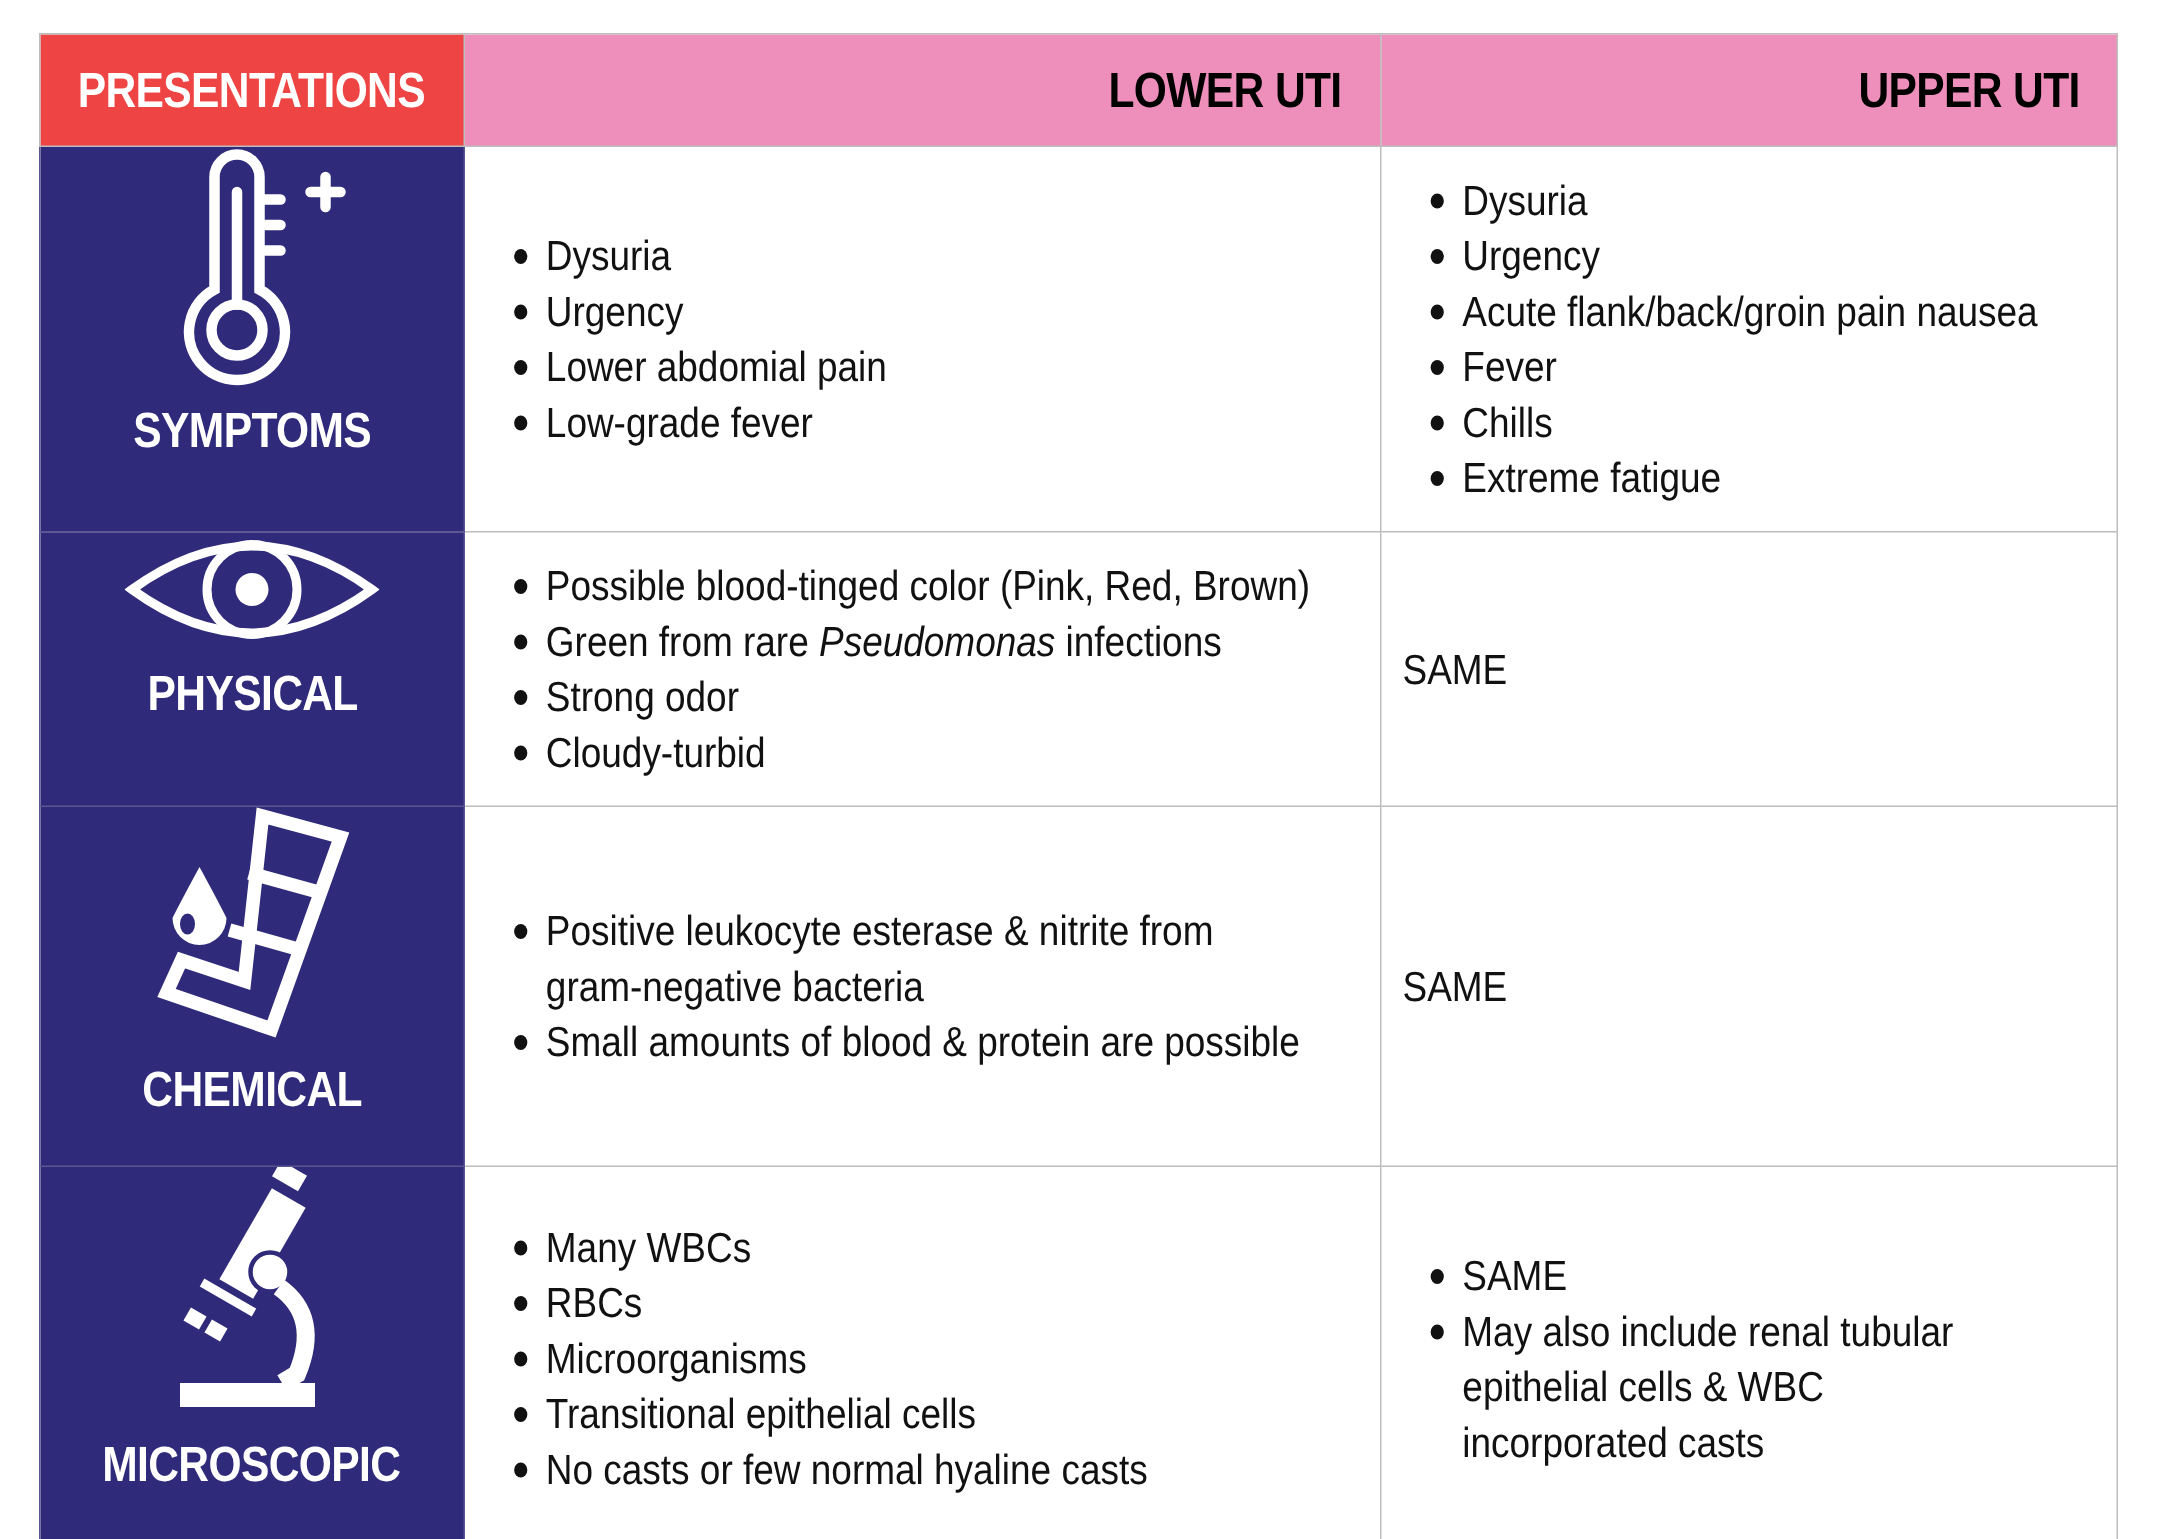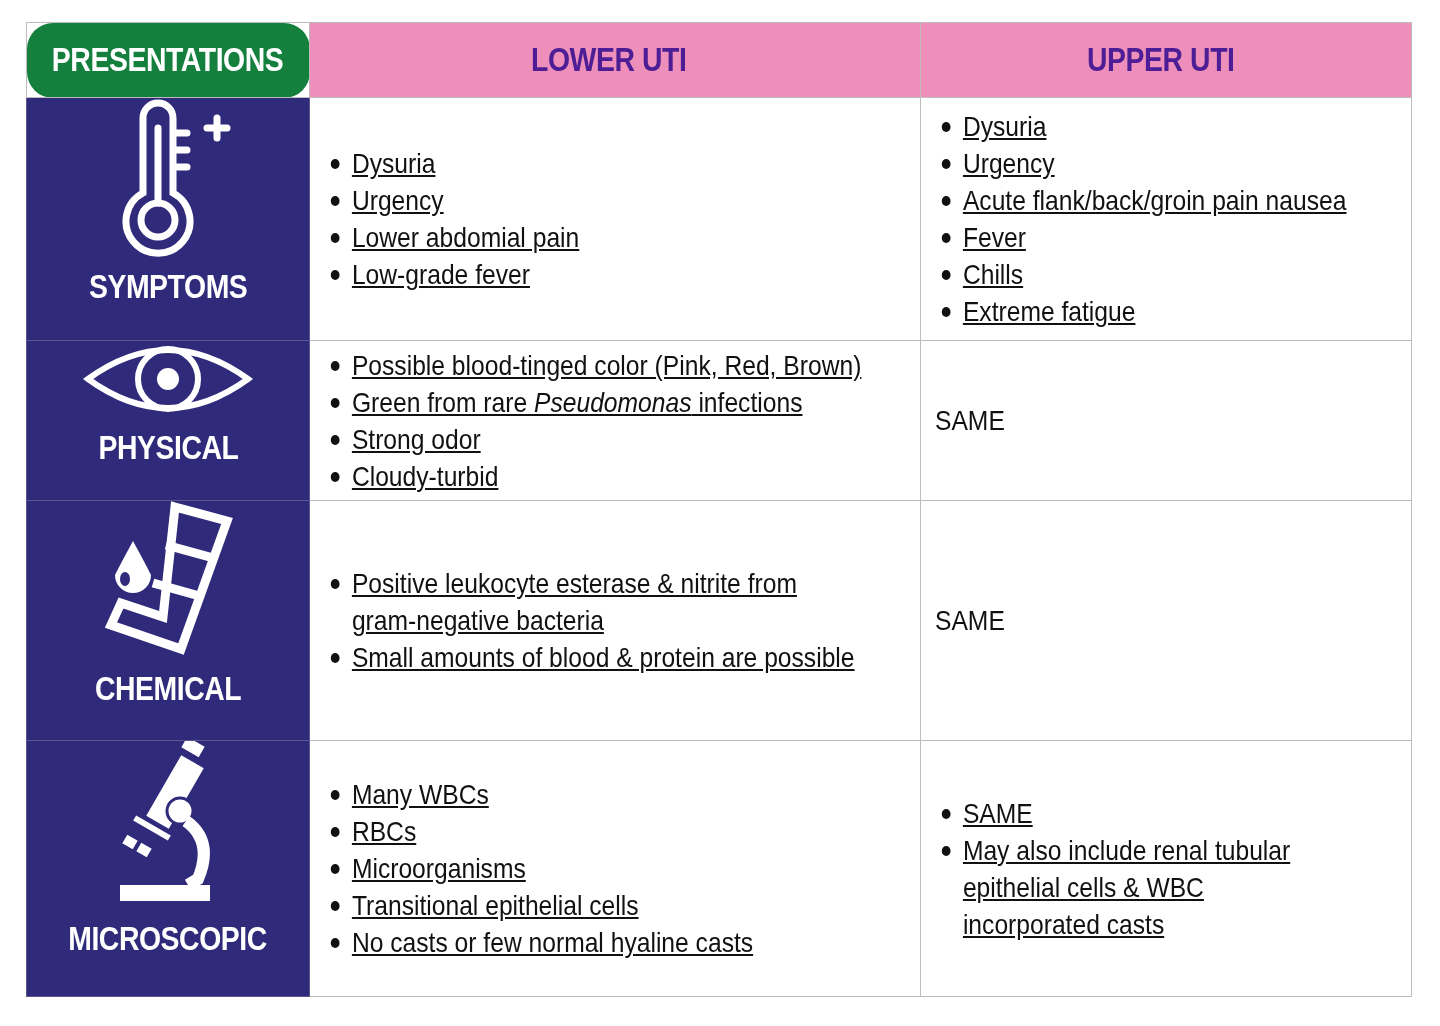--- a/index.html
+++ b/index.html
@@ -2,31 +2,31 @@
 <html><head>
 <meta charset="utf-8">
 <style>
   html, body { margin: 0; padding: 0; background: #ffffff; }
   body { width: 1440px; height: 1026px; position: relative; overflow: hidden;
          font-family: "Liberation Sans", "DejaVu Sans", sans-serif; }
   .tbl { position: absolute; left: 26px; top: 22px; width: 1385px; height: 974px;
          border-collapse: collapse; table-layout: fixed; }
   .tbl td, .tbl th { padding: 0; border: 1px solid #bdbdbd; vertical-align: middle; }
   .col-a { width: 283px; } .col-b { width: 611px; } .col-c { width: 491px; }
-  .hdr-dark { background: #15803d; color: #fff; text-align: center; border-radius: 26px; }
-  .hdr-pink { background: #ee8fbb; color: #4c1d95; text-align: center; padding-left: 13px !important; }
+  .hdr-dark { background: #ef4444; color: #fff; text-align: center; }
+  .hdr-pink { background: #ee8fbb; color: #000000; text-align: right; padding-left: 13px !important; }
   .hdr-text { font-weight: bold; font-size: 33px; letter-spacing: -0.5px;
               transform: scaleX(0.86); transform-origin: left center; display: inline-block; white-space: nowrap; }
   .hdr-dark .hdr-text { transform-origin: center center; }
   .side { background: #2f2a7a; color: #fff; text-align: center; border-color: #5a5690 !important; }
   .side-inner { display: flex; flex-direction: column; align-items: center; height: 100%; }
   .side-label { font-weight: bold; font-size: 33px; letter-spacing: -0.5px;
                 transform: scaleX(0.86); display: inline-block; white-space: nowrap; }
   .cell { background: #fff; color: #111; padding-left: 14px !important; }
-  .cell ul { list-style: none; margin: 5px; padding: 0; text-decoration: underline; }
+  .cell ul { list-style: none; margin: 17px; padding: 0; }
   .cell li { font-size: 28px; line-height: 37px; position: relative; padding-left: 26px;
              transform: scaleX(0.88); transform-origin: left center; white-space: nowrap; }
   .cell li::before { content: ""; position: absolute; left: 2px; top: 14px; width: 10px; height: 10px;
                      border-radius: 50%; background: #111; }
   .cell li.cont { }
   .cell li.cont::before { display: none; }
   .plain { font-size: 28px; line-height: 37px; transform: scaleX(0.88); transform-origin: left center; display: inline-block; }
   em { font-style: italic; }
   svg { display: block; }
 </style>

